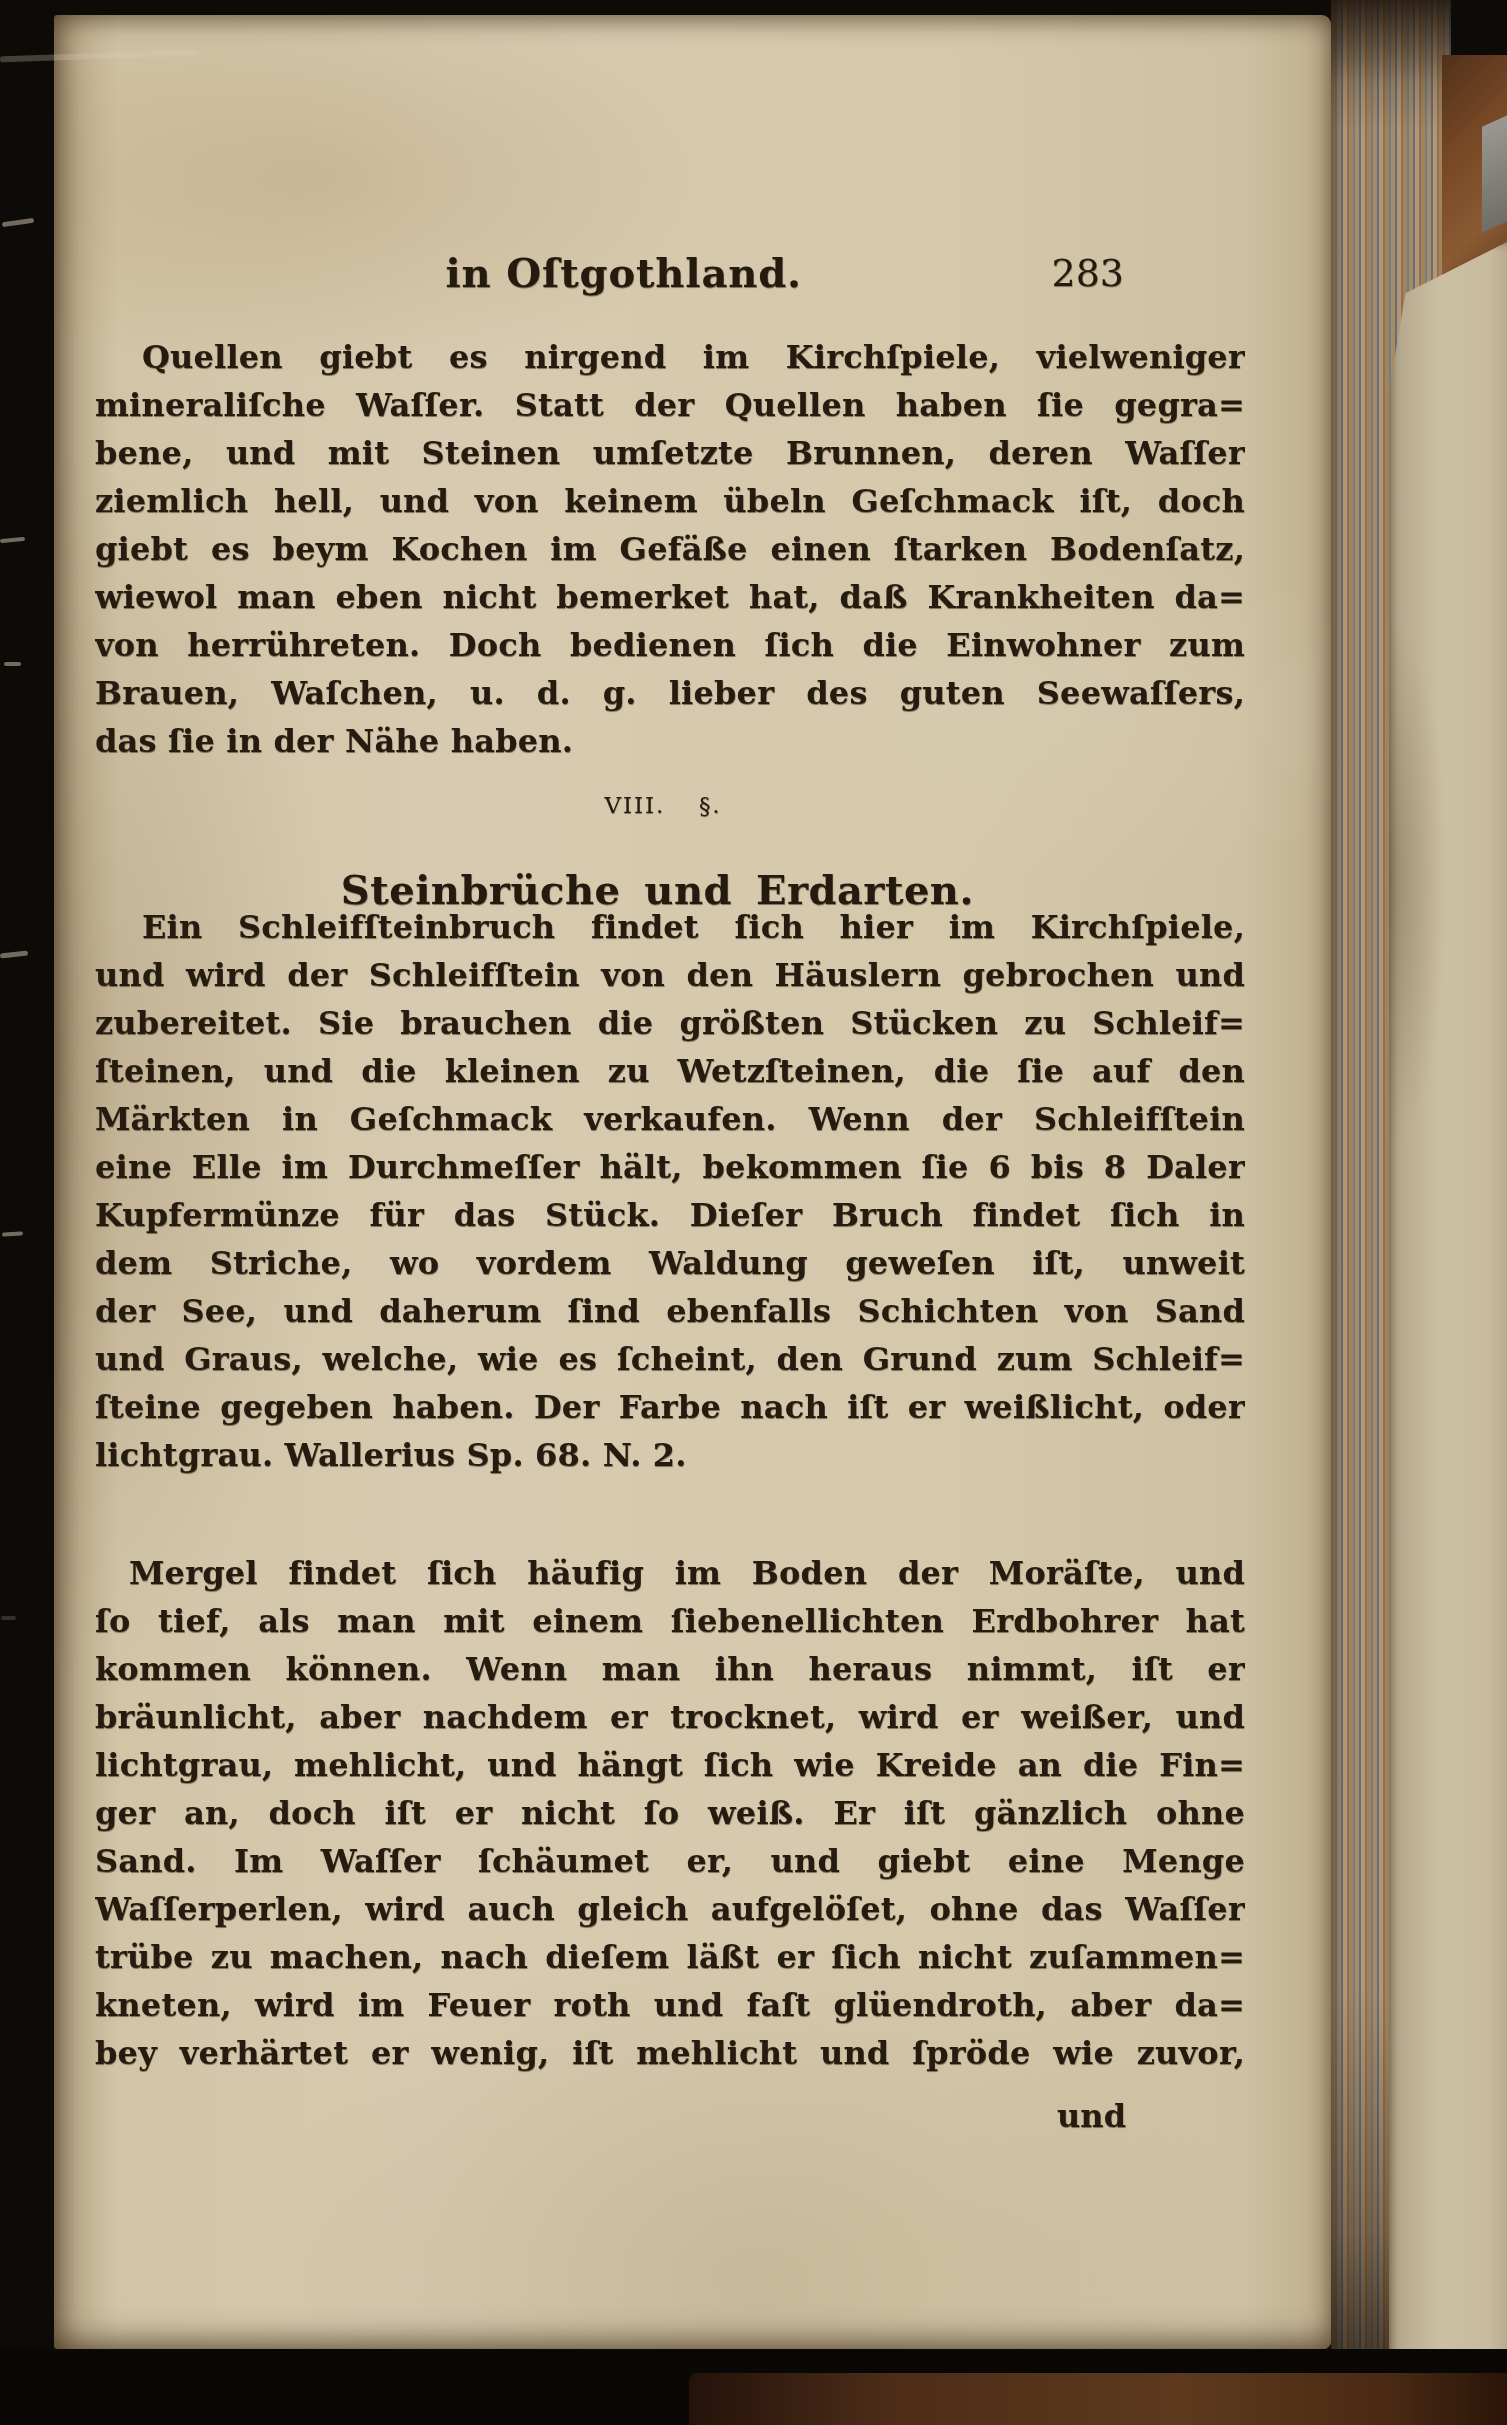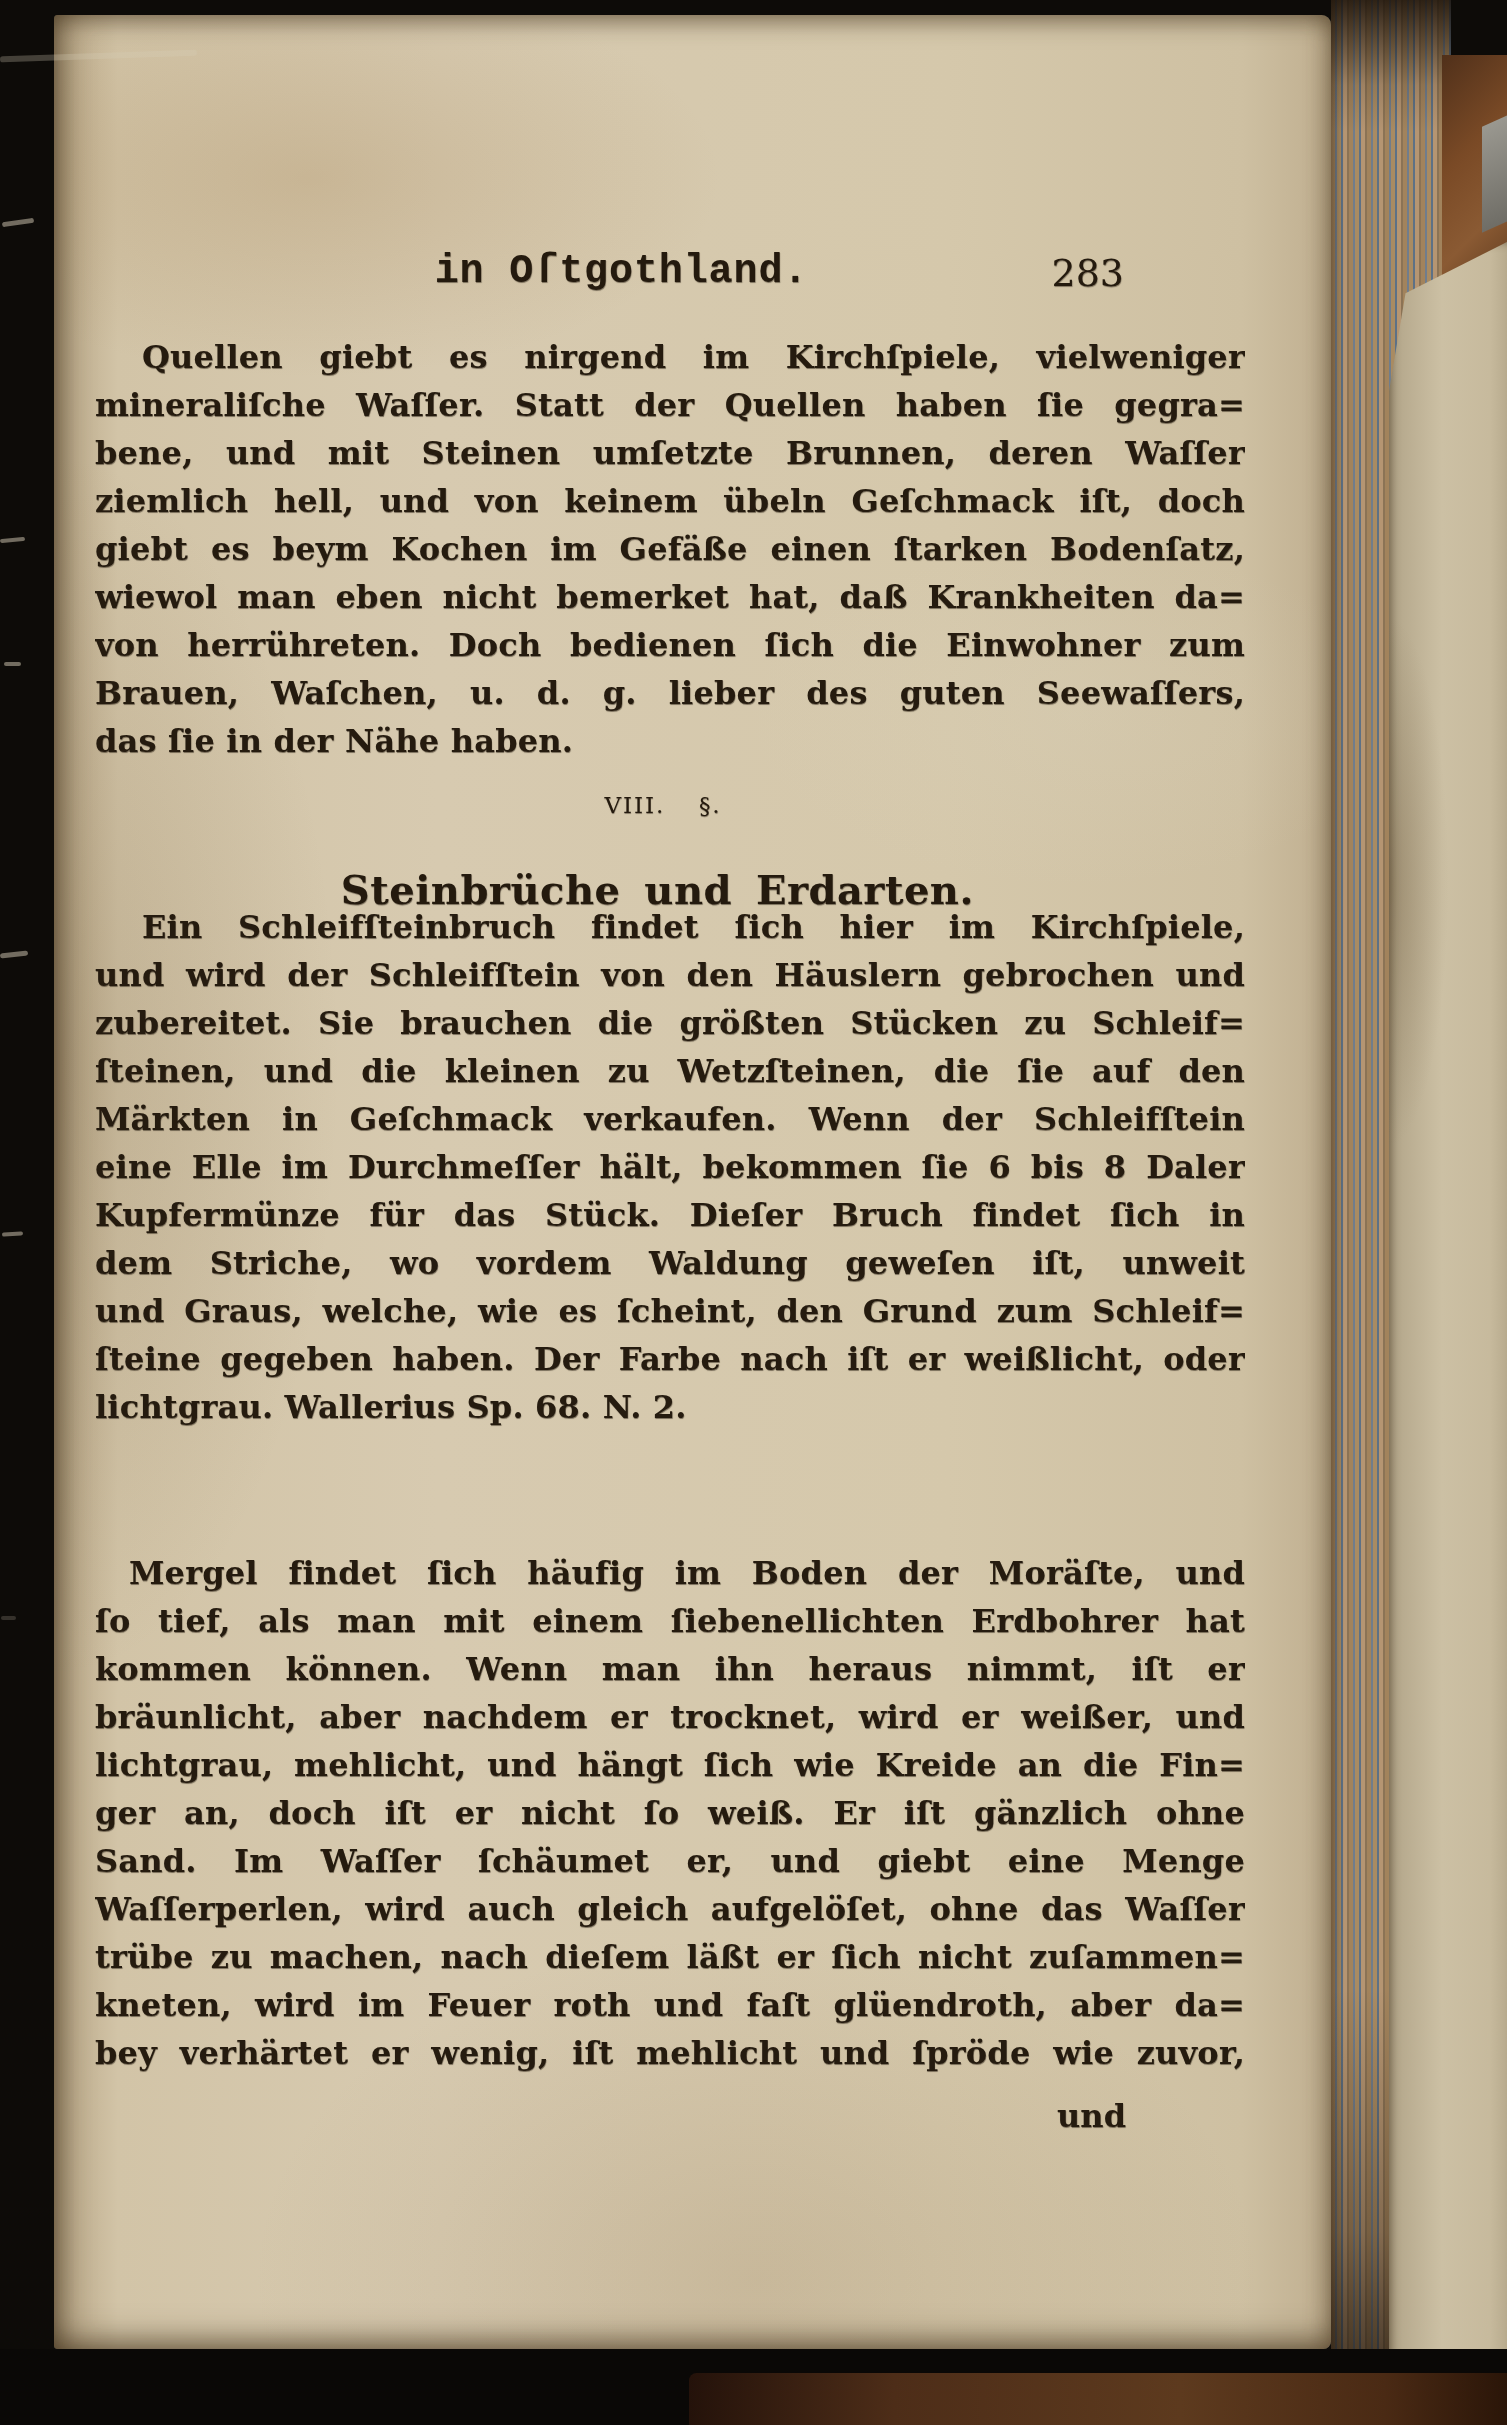--- a/index.html
+++ b/index.html
@@ -23,21 +23,21 @@
       inset 0 15px 24.6px -9.5px rgba(70,54,30,0.5),
       inset 0 -21px 30px -11.4px rgba(66,50,28,0.55);
     border-radius:3.8px 9.5px 7.6px 3.8px;
   }
   
   .textblock{position:absolute;left:41px;top:0;width:1150px;height:100%;}
   .running-head{position:absolute;top:234px;left:0;width:100%;height:57px;}
   .head-title{
     position:absolute;left:50%;transform:translateX(-63%);
     font-size:40px;font-weight:bold;letter-spacing:0.9px;white-space:nowrap;
-    color:#241a0e;text-shadow:0.5px 0.7px 0.8px rgba(37,27,15,0.5);font-family:Liberation Mono, monospace;
+    color:#241a0e;text-shadow:0.5px 0.7px 0.8px rgba(37,27,15,0.5);
   }
   .page-num{
     position:absolute;right:121px;top:1.9px;font-size:38px;color:#241a0e;
     text-shadow:0.5px 0.7px 0.8px rgba(37,27,15,0.45);
   }
   .para{position:absolute;left:0;width:100%;}
   .para .line{
     height:48px;line-height:48px;font-size:32px;font-weight:bold;
     color:#251b0f;letter-spacing:0.2px;
     text-align:justify;text-align-last:justify;
@@ -146,20 +146,21 @@
 
       <div class="para p2">
           <div class="line first">Ein Schleifſteinbruch findet ſich hier im Kirchſpiele,</div>
           <div class="line">und wird der Schleifſtein von den Häuslern gebrochen und</div>
           <div class="line">zubereitet.  Sie brauchen die größten Stücken zu Schleif=</div>
           <div class="line">ſteinen, und die kleinen zu Wetzſteinen, die ſie auf den</div>
           <div class="line">Märkten in Geſchmack verkaufen.  Wenn der Schleifſtein</div>
           <div class="line">eine Elle im Durchmeſſer hält, bekommen ſie 6 bis 8 Daler</div>
           <div class="line">Kupfermünze für das Stück.  Dieſer Bruch findet ſich in</div>
           <div class="line">dem Striche, wo vordem Waldung geweſen iſt, unweit</div>
+          <div class="line">der See, und daherum ſind ebenfalls Schichten von Sand</div>
           <div class="line">und Graus, welche, wie es ſcheint, den Grund zum Schleif=</div>
           <div class="line">ſteine gegeben haben.  Der Farbe nach iſt er weißlicht, oder</div>
           <div class="line last">lichtgrau. Wallerius Sp. 68. N. 2.</div>
         </div>
 
       <div class="para p3 flush-last">
           <div class="line first">Mergel findet ſich häufig im Boden der Moräſte, und</div>
           <div class="line">ſo tief, als man mit einem ſiebenellichten Erdbohrer hat</div>
           <div class="line">kommen können.  Wenn man ihn heraus nimmt, iſt er</div>
           <div class="line">bräunlicht, aber nachdem er trocknet, wird er weißer, und</div>

